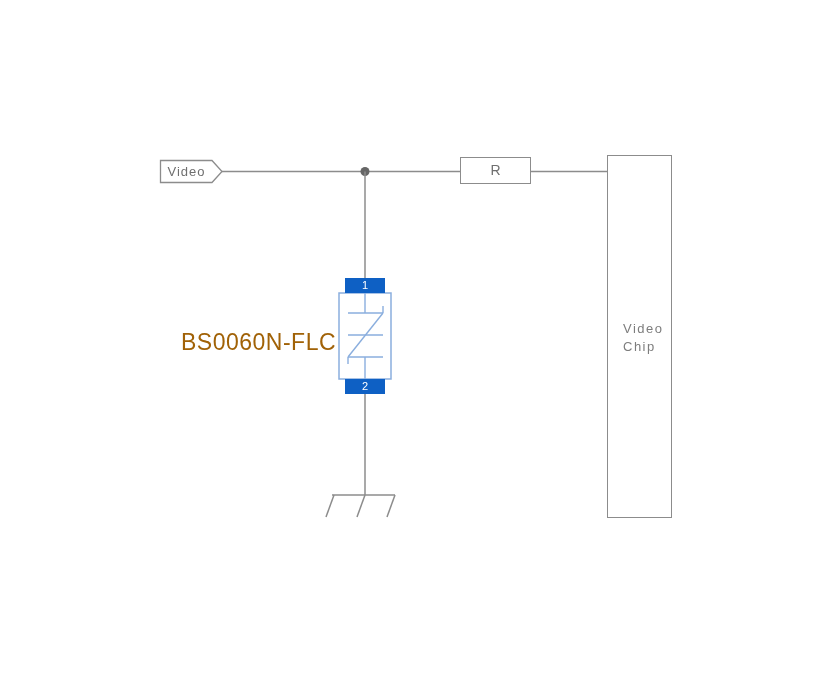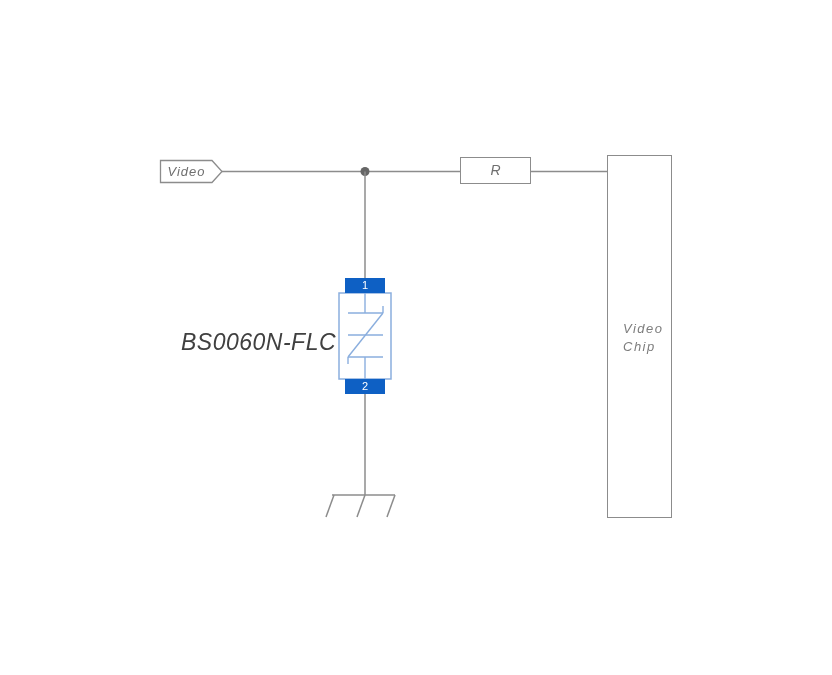--- a/index.html
+++ b/index.html
@@ -18,21 +18,20 @@
     position: absolute;
     left: 0; top: 0;
     width: 832px; height: 675px;
   }
 
   .label {
     position: absolute;
     color: #6f6f6f;
     -webkit-user-select: none;
     user-select: none;
-    font-style: italic;
   }
 
   
   .net-tag-label {
     left: 160px; top: 160px;
     width: 53px; height: 23px;
     line-height: 23px;
     text-align: center;
     font-size: 13px;
     letter-spacing: 1px;
@@ -84,21 +83,21 @@
     text-align: center;
   }
   .tvs-pin-top { top: 278px; }
   .tvs-pin-bottom { top: 379px; }
 
   .part-number {
     left: 181px; top: 329px;
     width: 152px;
     font-size: 23px;
     letter-spacing: 0.5px;
-    color: #404040;
+    color: #a16207;
     white-space: nowrap;
   }
 </style>
 </head>
 <body>
 
 <div class="canvas">
 
   <svg class="wire-layer" viewBox="0 0 832 675" xmlns="http://www.w3.org/2000/svg">
 

